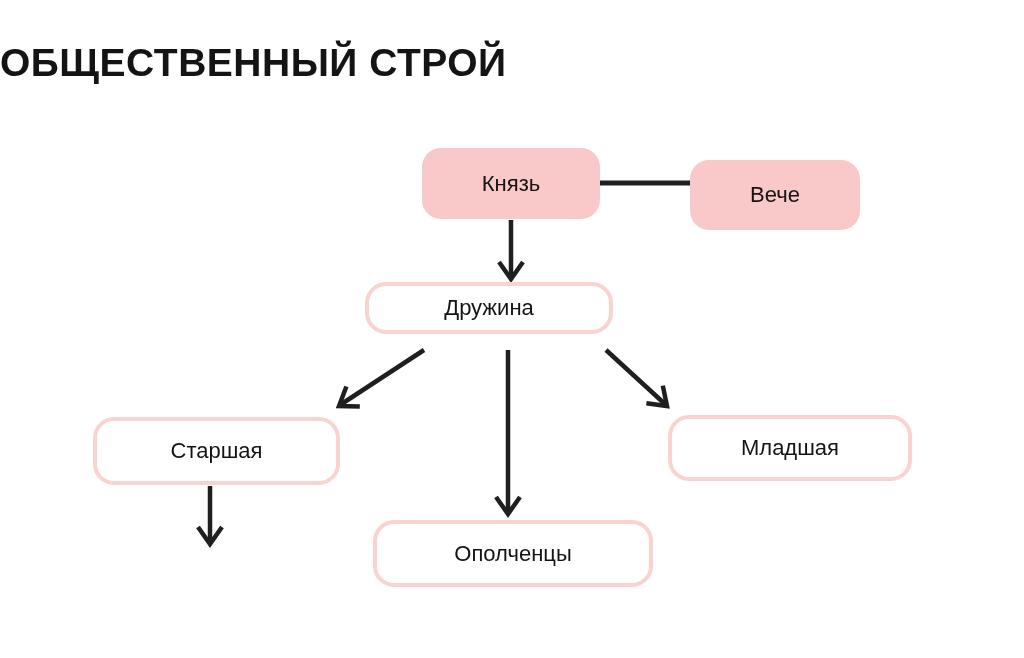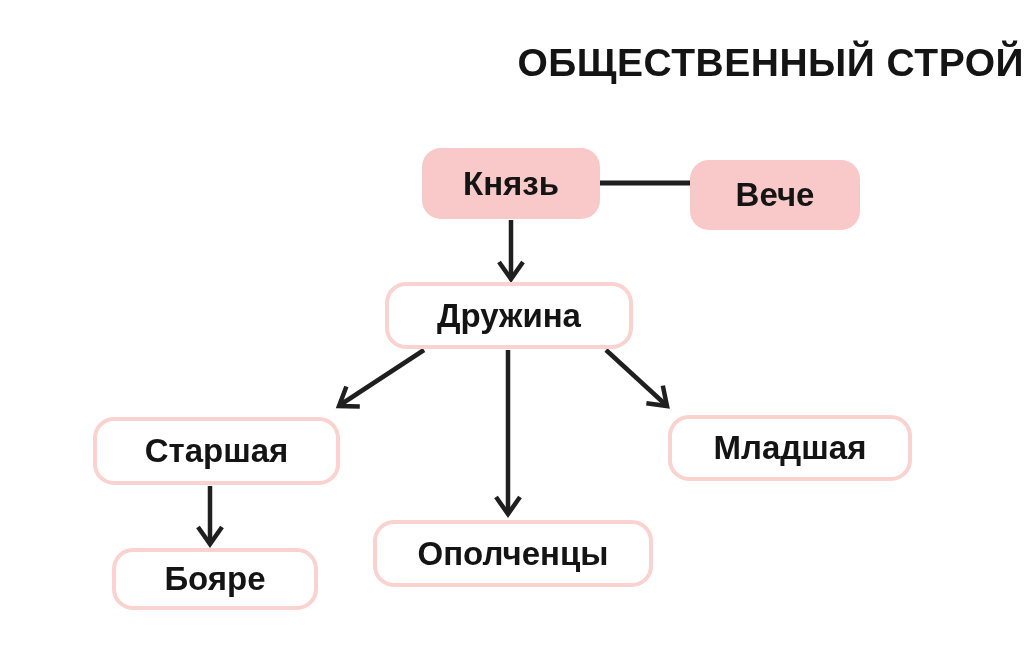--- a/index.html
+++ b/index.html
@@ -17,21 +17,21 @@
     height: 658px;
     background: var(--background);
     overflow: hidden;
     font-family: "Liberation Sans", "DejaVu Sans", sans-serif;
   }
   .diagram-title {
     position: absolute;
     top: 41px;
     left: 0;
     width: 100%;
-    text-align: right;
+    text-align: left;
     font-size: 39px;
     font-weight: 700;
     letter-spacing: 0.5px;
     color: var(--text);
     white-space: nowrap;
   }
   .edges-layer {
     position: absolute;
     inset: 0;
     width: 1024px;
@@ -43,22 +43,22 @@
     stroke-width: 4.5;
     fill: none;
     stroke-linejoin: miter;
   }
   .edge-thick { stroke-width: 5; }
   .node {
     position: absolute;
     display: flex;
     align-items: center;
     justify-content: center;
-    font-size: 33px;
-    font-weight: 700;
+    font-size: 22px;
+    font-weight: 400;
     color: var(--text);
     white-space: nowrap;
   }
   .node-filled {
     background: var(--node-fill-pink);
     border-radius: 19px;
   }
   .node-outlined {
     background: var(--background);
     border: 4px solid var(--node-border-pink);
@@ -89,23 +89,22 @@
     <polyline class="edge" points="646.4,403.2 667,406 662.8,385.6"></polyline>
 
     <line class="edge" x1="210" y1="486" x2="210" y2="542"></line>
     <polyline class="edge" points="198,527 210,544 222,527"></polyline>
   </svg>
 
   <div class="node node-filled" style="left:422px; top:148px; width:178px; height:71px;">Князь</div>
 
   <div class="node node-filled" style="left:690px; top:160px; width:170px; height:70px;">Вече</div>
 
-  <div class="node node-outlined" style="left:385px; top:282px; width:248px; height:67px;">Дружина</div>
+  <div class="node node-outlined" style="left:365px; top:282px; width:248px; height:52px;">Дружина</div>
 
   <div class="node node-outlined" style="left:93px; top:417px; width:247px; height:68px;text-align:center;">Старшая</div>
 
   <div class="node node-outlined" style="left:668px; top:415px; width:244px; height:66px;text-align:right;">Младшая</div>
 
   <div class="node node-outlined" style="left:373px; top:520px; width:280px; height:67px;">Ополченцы</div>
 
-  <div class="node node-outlined" style="left:112px; top:548px; width:206px; height:62px;">Бояре</div>
 
 </div>
 
 </body></html>

